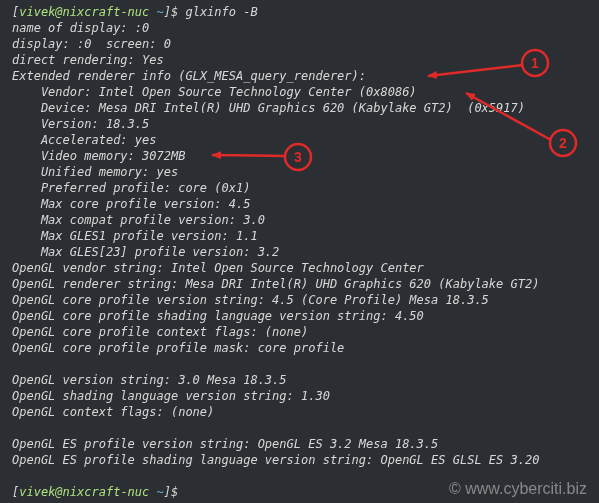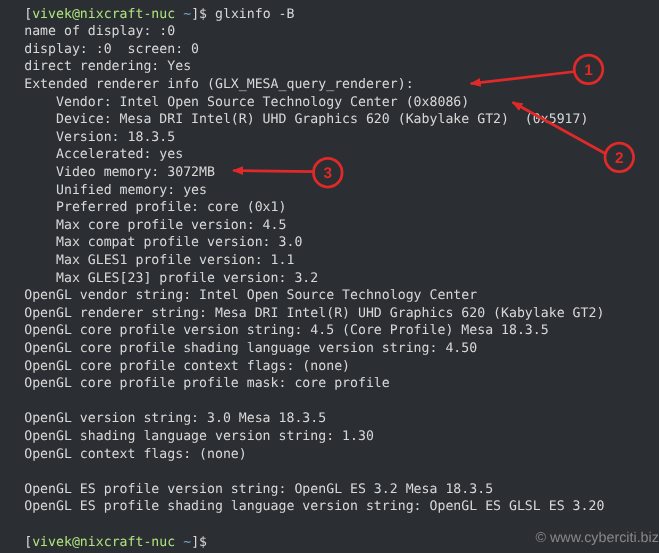--- a/index.html
+++ b/index.html
@@ -9,40 +9,41 @@
     height: 503px;
     background: #2b2f33;
     font-family: "DejaVu Sans Mono", "Liberation Mono", monospace;
     font-size: 12px;
     line-height: 16px;
     color: #d8d8d8;
     overflow: hidden;
     position: relative;
   }
   .terminal {
-    padding: 4px 22px;
+    padding: 4px 12px;
     white-space: pre;
+    font-style: italic;
   }
   .prompt-user { color: #aee37e; }
   .prompt-tilde { color: #6fa8c8; }
   .prompt-dollar { color: #d8d8d8; }
   .cmd { color: #d8d8d8; }
   .line { display: block; }
   .annotation-layer {
     position: absolute;
     top: 0; left: 0;
     width: 599px; height: 503px;
     pointer-events: none;
   }
   .watermark {
     position: absolute;
     bottom: 6px;
-    right: 0;
+    right: 12px;
     color: #888;
-    font-size: 13px;
+    font-size: 16px;
     font-family: sans-serif;
   }
 </style>
 </head>
 <body>
 
 <div class="terminal" id="term"><span class="line"><span>[</span><span class="prompt-user">vivek@nixcraft-nuc</span> <span class="prompt-tilde">~</span><span class="prompt-dollar">]$ </span><span class="cmd">glxinfo -B</span></span><span class="line">name of display: :0</span><span class="line">display: :0  screen: 0</span><span class="line">direct rendering: Yes</span><span class="line">Extended renderer info (GLX_MESA_query_renderer):</span><span class="line">    Vendor: Intel Open Source Technology Center (0x8086)</span><span class="line">    Device: Mesa DRI Intel(R) UHD Graphics 620 (Kabylake GT2)  (0x5917)</span><span class="line">    Version: 18.3.5</span><span class="line">    Accelerated: yes</span><span class="line">    Video memory: 3072MB</span><span class="line">    Unified memory: yes</span><span class="line">    Preferred profile: core (0x1)</span><span class="line">    Max core profile version: 4.5</span><span class="line">    Max compat profile version: 3.0</span><span class="line">    Max GLES1 profile version: 1.1</span><span class="line">    Max GLES[23] profile version: 3.2</span><span class="line">OpenGL vendor string: Intel Open Source Technology Center</span><span class="line">OpenGL renderer string: Mesa DRI Intel(R) UHD Graphics 620 (Kabylake GT2)</span><span class="line">OpenGL core profile version string: 4.5 (Core Profile) Mesa 18.3.5</span><span class="line">OpenGL core profile shading language version string: 4.50</span><span class="line">OpenGL core profile context flags: (none)</span><span class="line">OpenGL core profile profile mask: core profile</span><span class="line"> </span><span class="line">OpenGL version string: 3.0 Mesa 18.3.5</span><span class="line">OpenGL shading language version string: 1.30</span><span class="line">OpenGL context flags: (none)</span><span class="line"> </span><span class="line">OpenGL ES profile version string: OpenGL ES 3.2 Mesa 18.3.5</span><span class="line">OpenGL ES profile shading language version string: OpenGL ES GLSL ES 3.20</span><span class="line"> </span><span class="line"><span>[</span><span class="prompt-user">vivek@nixcraft-nuc</span> <span class="prompt-tilde">~</span><span class="prompt-dollar">]$ </span></span></div>
 
 <svg class="annotation-layer" id="anno" width="599" height="503">
   <defs>

